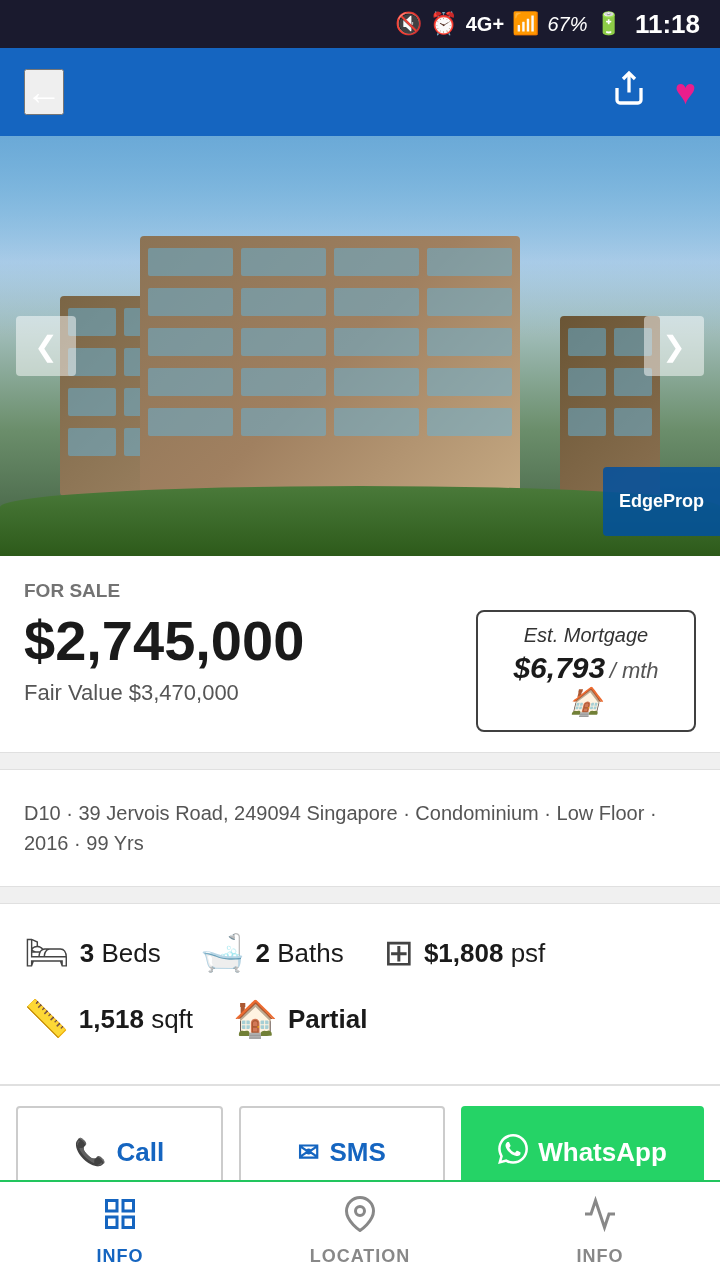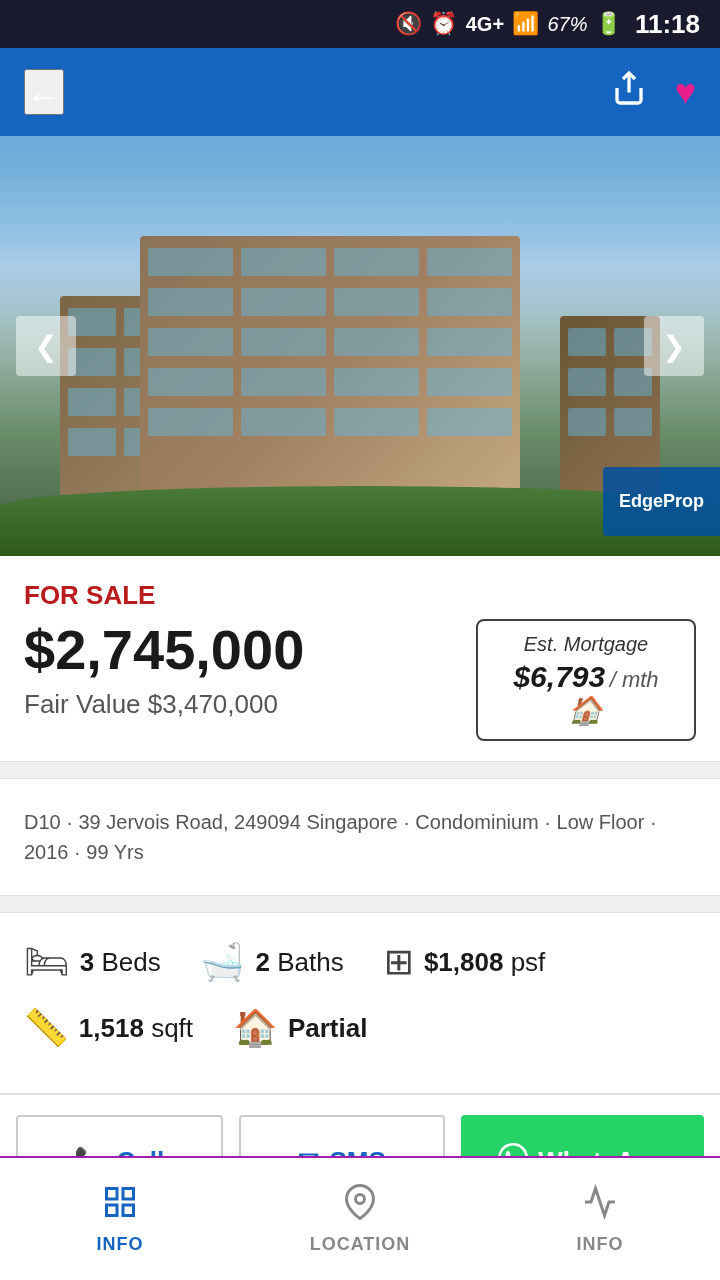--- a/index.html
+++ b/index.html
@@ -135,24 +135,24 @@
       padding: 24px 16px;
       border-radius: 4px 0 0 4px;
     }
 
     
     .price-section {
       background: white;
       padding: 24px 24px 20px;
       border-bottom: 1px solid #e0e0e0;
     }
-    .for-sale-label { color: #b91c1c; font-size: 26px; font-weight: bold; margin-bottom: 8px; }
+    .for-sale-label { color: #737373; font-size: 19px; font-weight: bold; margin-bottom: 8px; }
     .price-row { display: flex; align-items: flex-start; justify-content: space-between; }
     .price-main { font-size: 56px; font-weight: bold; color: #1a1a1a; line-height: 1.1; }
-    .fair-value { color: #555; font-size: 26px; margin-top: 8px; }
+    .fair-value { color: #555; font-size: 22px; margin-top: 8px; }
     .mortgage-box {
       border: 2px solid #404040;
       border-radius: 8px;
       padding: 12px 16px;
       text-align: center;
       min-width: 220px;
       font-style: italic;
     }
     .mortgage-label { font-size: 20px; color: #333; margin-bottom: 4px; }
     .mortgage-amount { font-size: 30px; font-weight: bold; color: #1a1a1a; }
@@ -246,23 +246,23 @@
       display: flex;
       align-items: center;
       border-top: 1px solid #e8e8e8;
     }
 
     
     .bottom-nav {
       position: fixed;
       bottom: 0;
       width: 720px;
-      height: 124px;
-      background: white;
-      border-top: 2px solid #a21caf;
+      height: 100px;
+      background: white;
+      border-top: 2px solid #22c55e;
       display: flex;
       align-items: center;
     }
     .nav-tab {
       flex: 1;
       display: flex;
       flex-direction: column;
       align-items: center;
       justify-content: center;
       gap: 6px;

